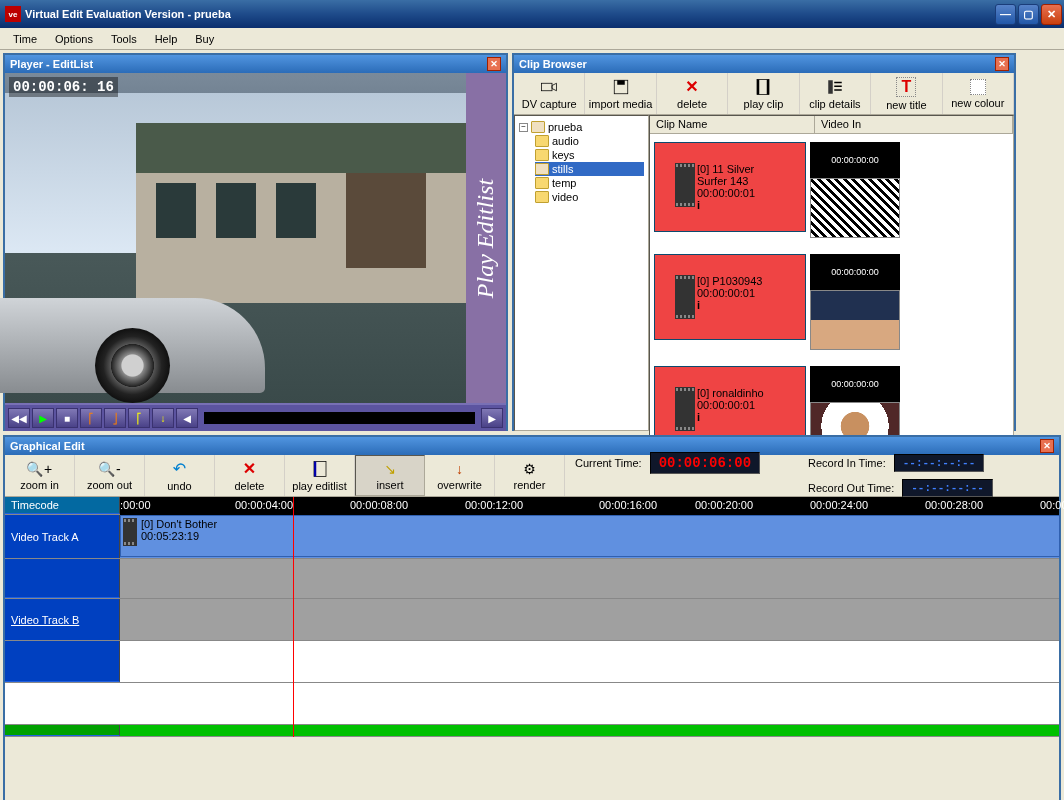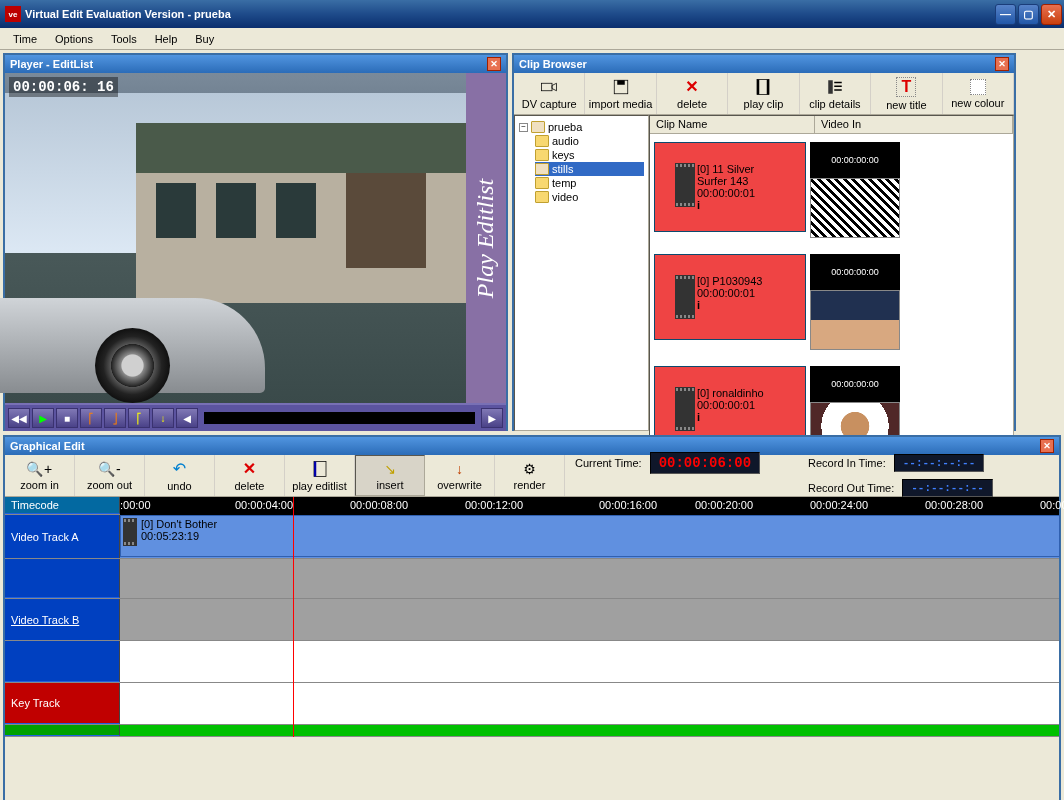--- a/index.html
+++ b/index.html
@@ -377,21 +377,20 @@
       </div>
       <div class="tl-row" style="height:42px;">
         <div class="tl-label" style="border-bottom:none;text-decoration:underline;">Video Track B</div>
         <div class="tl-track gray"></div>
       </div>
       <div class="tl-row" style="height:42px;">
         <div class="tl-label" style="border-top:none;"></div>
         <div class="tl-track"></div>
       </div>
       <div class="tl-row" style="height:42px;">
-        <div class="tl-label red">Key Track</div>
         <div class="tl-track"></div>
       </div>
       <div class="tl-row" style="height:12px;">
         <div class="tl-label" style="background:#00a000;"></div>
         <div class="tl-track green"></div>
       </div>
     </div>
     <div class="playhead"></div>
   </div>
 </div>

